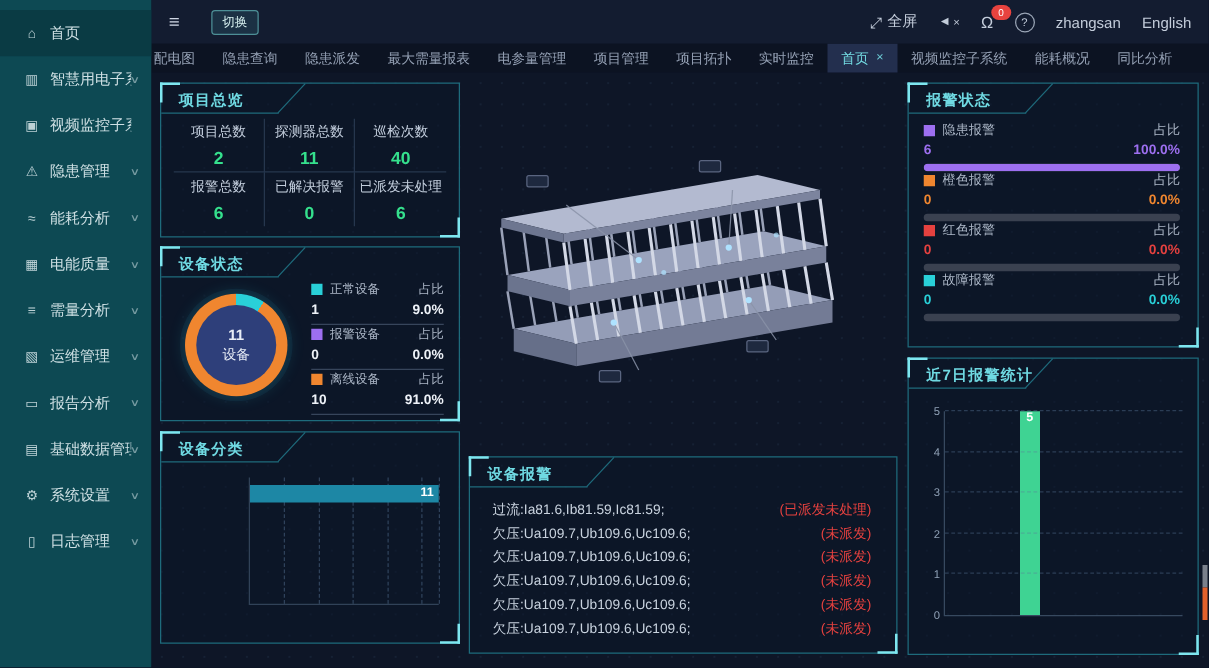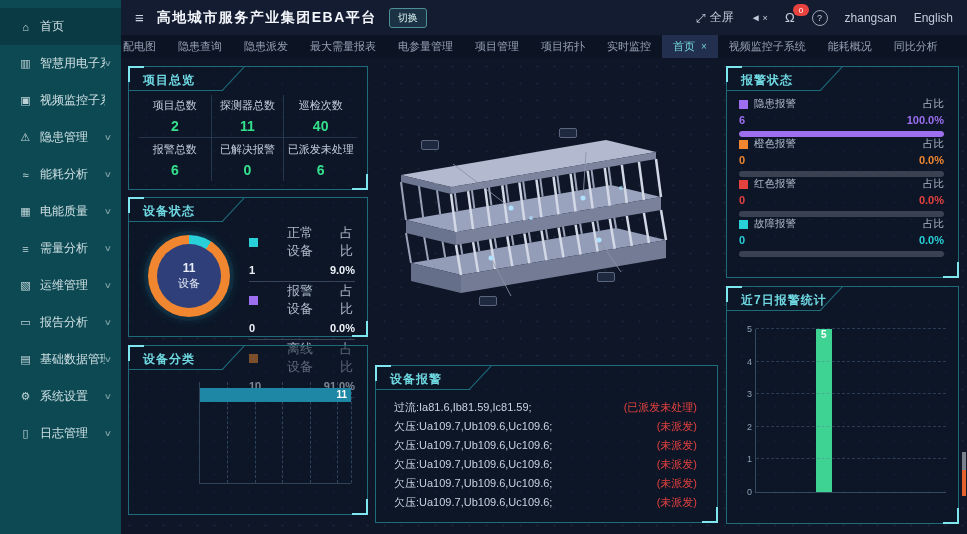--- a/index.html
+++ b/index.html
@@ -45,21 +45,21 @@
   .ov-label{font-size:11px;color:#c2cddc;}
   .ov-value{font-size:14px;font-weight:bold;color:#35e08d;}
   
   .ds-body{position:absolute;left:8px;right:12px;top:24px;bottom:6px;display:flex;}
   .donut-wrap{width:104px;display:flex;align-items:center;justify-content:center;}
   .donut{width:82px;height:82px;border-radius:50%;position:relative;box-shadow:0 0 0 4px rgba(40,200,220,.07),0 0 14px rgba(40,200,220,.2);}
   .donut-center{position:absolute;inset:9px;background:#2e3f7a;border-radius:50%;display:flex;flex-direction:column;align-items:center;justify-content:center;color:#e8edf6;gap:1px;}
   .donut-num{font-size:12px;font-weight:bold;}
   .donut-lab{font-size:11px;}
   .ds-legend{flex:1;display:flex;flex-direction:column;justify-content:space-between;padding:2px 0 2px 8px;}
-  .ds-l1{display:flex;align-items:center;font-size:13px;color:#aeb9c9;gap:23px;}
+  .ds-l1{display:flex;align-items:center;font-size:10px;color:#aeb9c9;}
   .sq{width:9px;height:9px;margin-right:6px;flex:none;}
   .ds-l1 .ratio{margin-left:auto;}
   .ds-l2{display:flex;justify-content:space-between;font-size:11px;color:#eef2f8;font-weight:bold;border-bottom:1px solid rgba(120,140,170,.4);padding:4px 0 5px;}
   
   .dc-plot{position:absolute;left:70px;right:16px;top:36px;bottom:30px;border-left:1px solid rgba(120,150,180,.35);border-bottom:1px solid rgba(120,150,180,.35);display:flex;flex-direction:column;justify-content:space-around;}
   .dc-grid{position:absolute;top:0;bottom:0;width:0;border-left:1px dashed rgba(90,120,155,.45);}
   .dc-row{position:relative;height:14px;}
   .dc-bar{height:14px;background:#1d87a5;display:flex;align-items:center;justify-content:flex-end;padding-right:4px;color:#fff;font-size:10px;font-weight:bold;box-sizing:border-box;}
   .dc-labels{position:absolute;left:4px;top:36px;bottom:30px;width:60px;display:flex;flex-direction:column;justify-content:space-around;}
   .dc-label{font-size:10px;color:#b6c2d2;text-align:right;white-space:nowrap;}
@@ -169,21 +169,20 @@
   <div class="menu-item">
     <span class="mi-icon">▯</span>
     <span class="mi-label">日志管理</span>
     <span class="chev">∨</span>
   </div>
 </div>
 </div>
 
 <div class="header">
   <span class="collapse">≡</span>
-  <span class="title">高地城市服务产业集团EBA平台</span>
   <button class="switch-btn">切换</button>
   <div class="header-right">
     <span class="hr-item">
       <span>⤢</span>
       <span>全屏</span>
     </span>
     <span class="hr-item">
       <span class="mute">◄</span>
       <span class="mute-x">×</span>
     </span>

